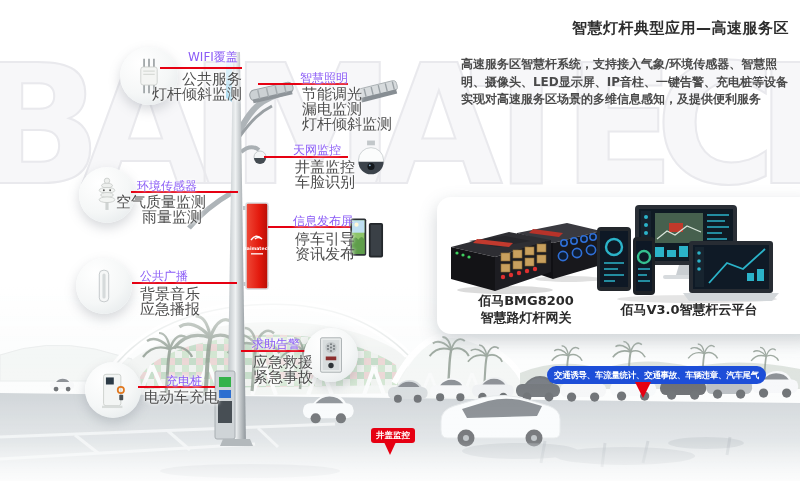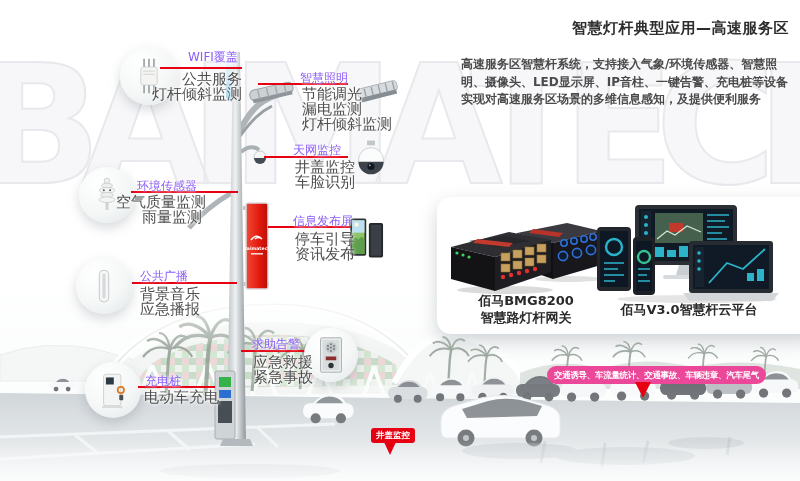--- a/index.html
+++ b/index.html
@@ -29,21 +29,21 @@
   .main-title{position:absolute;right:11px;top:19px;z-index:5;font-size:15px;font-weight:bold;
               color:#2d2d2d;letter-spacing:.5px;white-space:nowrap;}
   .intro{position:absolute;right:12px;top:56px;z-index:5;font-size:12px;line-height:17.5px;
          color:#4a4a4a;font-weight:600;white-space:nowrap;}
   
   .card{position:absolute;left:437px;top:197px;width:383px;height:137px;z-index:6;background:#fff;
         border-radius:14px;box-shadow:0 7px 18px rgba(100,112,122,.30);}
   .prod-label{position:absolute;font-weight:bold;font-size:13px;line-height:17px;color:#2a2a2a;
               text-align:center;white-space:nowrap;}
   
-  .pill{position:absolute;left:547px;top:366px;z-index:7;background:#ec4899;color:#fff;
+  .pill{position:absolute;left:547px;top:366px;z-index:7;background:#1d4ed8;color:#fff;
         height:18px;line-height:18px;border-radius:9px;padding:0 7px;font-size:8.5px;
         font-weight:bold;letter-spacing:-.3px;white-space:nowrap;}
   .pill-tip{position:absolute;left:635px;top:382px;z-index:7;width:0;height:0;
             border-left:8px solid transparent;border-right:8px solid transparent;
             border-top:16px solid #e60012;}
   .tag{position:absolute;left:371px;top:428px;z-index:7;background:#e60012;color:#fff;
        height:15px;line-height:15px;border-radius:3px;padding:0 5px;font-size:8.5px;
        font-weight:bold;white-space:nowrap;}
   .tag-tip{position:absolute;left:384px;top:442px;z-index:7;width:0;height:0;
            border-left:6px solid transparent;border-right:6px solid transparent;
@@ -285,21 +285,21 @@
 
   <div class="co-circle" style="left:85px;top:362px;width:56px;height:56px">
     <svg width="44" height="44" viewBox="0 0 56 56">
       <rect x="16" y="8" width="22" height="40" rx="3" fill="#f3f5f4" stroke="#c5c9c6"></rect>
       <rect x="19" y="12" width="10" height="9" fill="#2c3a46"></rect>
       <circle cx="38" cy="28" r="4" fill="none" stroke="#e07820" stroke-width="2.2"></circle>
       <rect x="36" y="34" width="5" height="7" rx="1" fill="#4a5156"></rect>
       <rect x="14" y="48" width="26" height="3" fill="#d8dcda"></rect>
       </svg>
   </div>
-  <div class="co-title" style="left:145px;top:373px">充电桩</div>
+  <div class="co-title" style="left:166px;top:373px">充电桩</div>
   <div class="co-line" style="left:138px;top:386px;width:77px"></div>
   <div class="co-subs" style="left:144px;top:390px">
     <div>电动车充电</div>
   </div>
 
   <div class="co-title" style="left:300px;top:70px">智慧照明</div>
   <div class="co-line" style="left:258px;top:83px;width:90px"></div>
   <div class="co-subs" style="left:302px;top:87px">
     <div>节能调光</div>
     <div>漏电监测</div>

